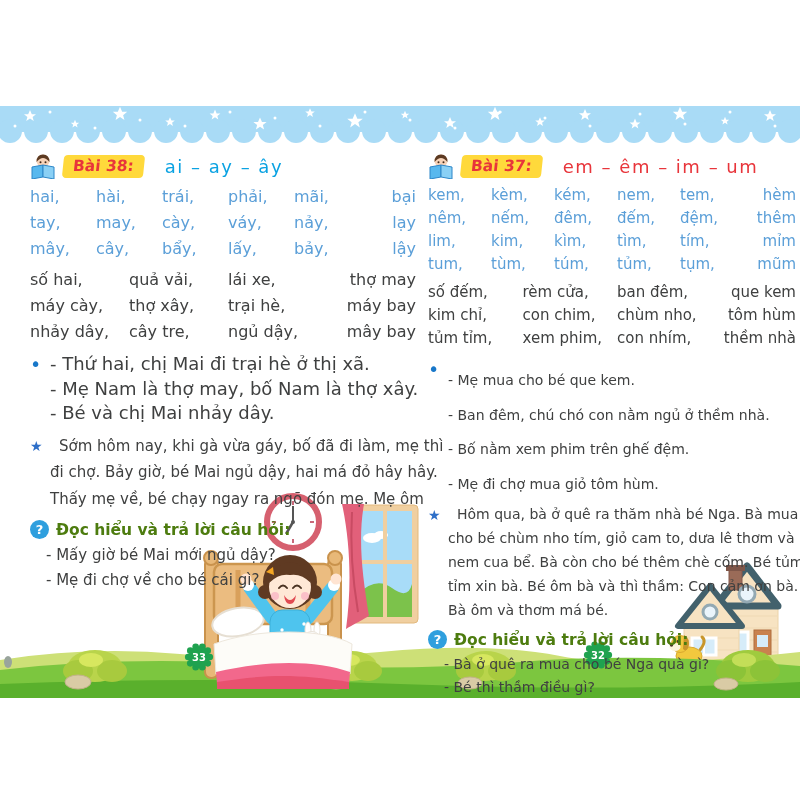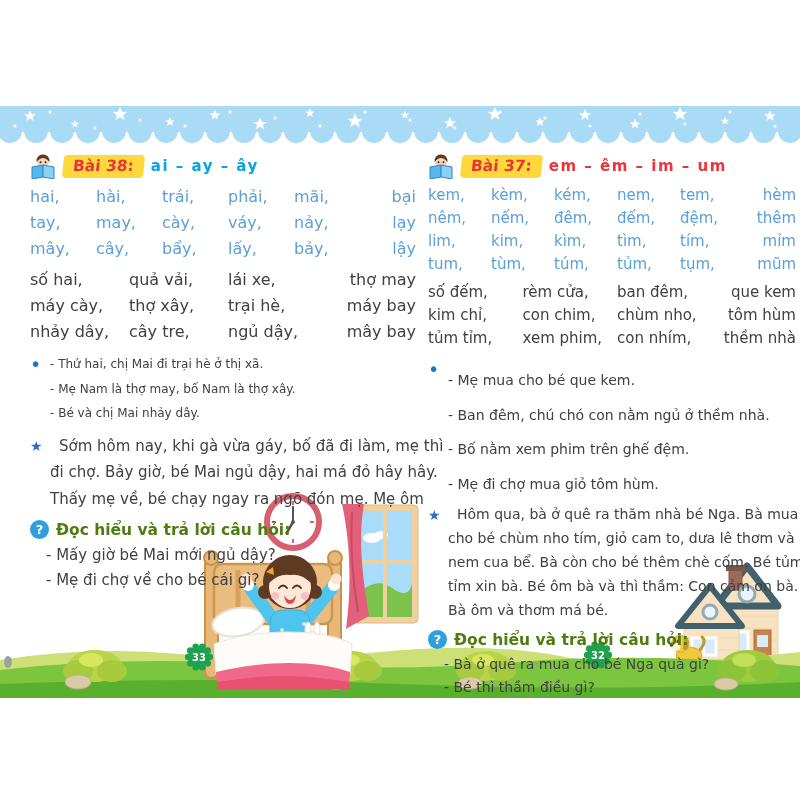--- a/index.html
+++ b/index.html
@@ -7,40 +7,40 @@
        font-family:"DejaVu Sans","Liberation Sans",sans-serif;}
   
   .lace{position:absolute;left:0;top:106px;width:800px;height:42px;z-index:0;}
   
   .page{position:absolute;top:150px;color:#3F4040;z-index:5;}
   .page-left{left:30px;width:386px;}
   .page-right{left:428px;width:368px;}
   .lesson-header{display:flex;align-items:center;gap:7px;height:32px;margin-bottom:2px;}
   .lesson-badge{background:#FFD93B;color:#E8353B;font-weight:bold;font-size:15.5px;
                 padding:2px 10px 3px;border-radius:4px;transform:skewX(-6deg);white-space:nowrap;}
-  .lesson-title{font-weight:bold;font-size:15px;letter-spacing:1.5px;white-space:nowrap;}
+  .lesson-title{font-weight:normal;font-size:18px;letter-spacing:1.5px;white-space:nowrap;margin-left:14px;}
   .page-left .lesson-title{color:#0AA2E2;}
   .page-right .lesson-title{color:#E8353B;}
   .word-grid{display:grid;column-gap:10px;}
   .cols6{grid-template-columns:repeat(6,1fr);}
   .cols4{grid-template-columns:repeat(4,1fr);}
   .blue-words{color:#5B9FD8;}
   .black-words{color:#3F4040;margin-top:5px;}
   .word-grid .cell{white-space:nowrap;}
   .cols6 .cell:nth-child(6n){text-align:right;}
   .cols4 .cell:nth-child(4n){text-align:right;}
   .page-left .word-grid .cell{line-height:26px;font-size:16px;}
   .page-right .word-grid .cell{line-height:23px;font-size:15px;}
   .marked-block{display:flex;align-items:flex-start;margin-top:7px;}
   .marker{width:20px;flex:none;}
   .bullet-marker{color:#1877C9;font-size:19px;line-height:24px;}
   .star-marker{color:#2E6FC8;font-size:14px;line-height:26px;}
   .lines{flex:1;}
   .line{white-space:nowrap;}
-  .page-left .bullet-lines .line{line-height:24.5px;font-size:12px;}
+  .page-left .bullet-lines .line{line-height:24.5px;font-size:18px;}
   .page-left .star-lines .line{line-height:26.5px;font-size:15px;}
   .page-right .bullet-lines .line{line-height:22.5px;font-size:14px;margin-top:12px;}
   .page-right .star-lines .line{line-height:24px;font-size:14px;}
   .star-lines .line:first-child{text-indent:9px;}
   .question-block{margin-top:8px;position:relative;}
   .q-head{display:flex;align-items:center;gap:7px;margin-bottom:4px;}
   .q-icon{width:19px;height:19px;border-radius:50%;background:#2F9FDE;color:#fff;font-weight:bold;
           font-size:13px;display:flex;align-items:center;justify-content:center;flex:none;}
   .q-title{color:#4d7c0f;font-weight:bold;font-size:15.5px;white-space:nowrap;}
   .q-lines{margin-left:16px;}

